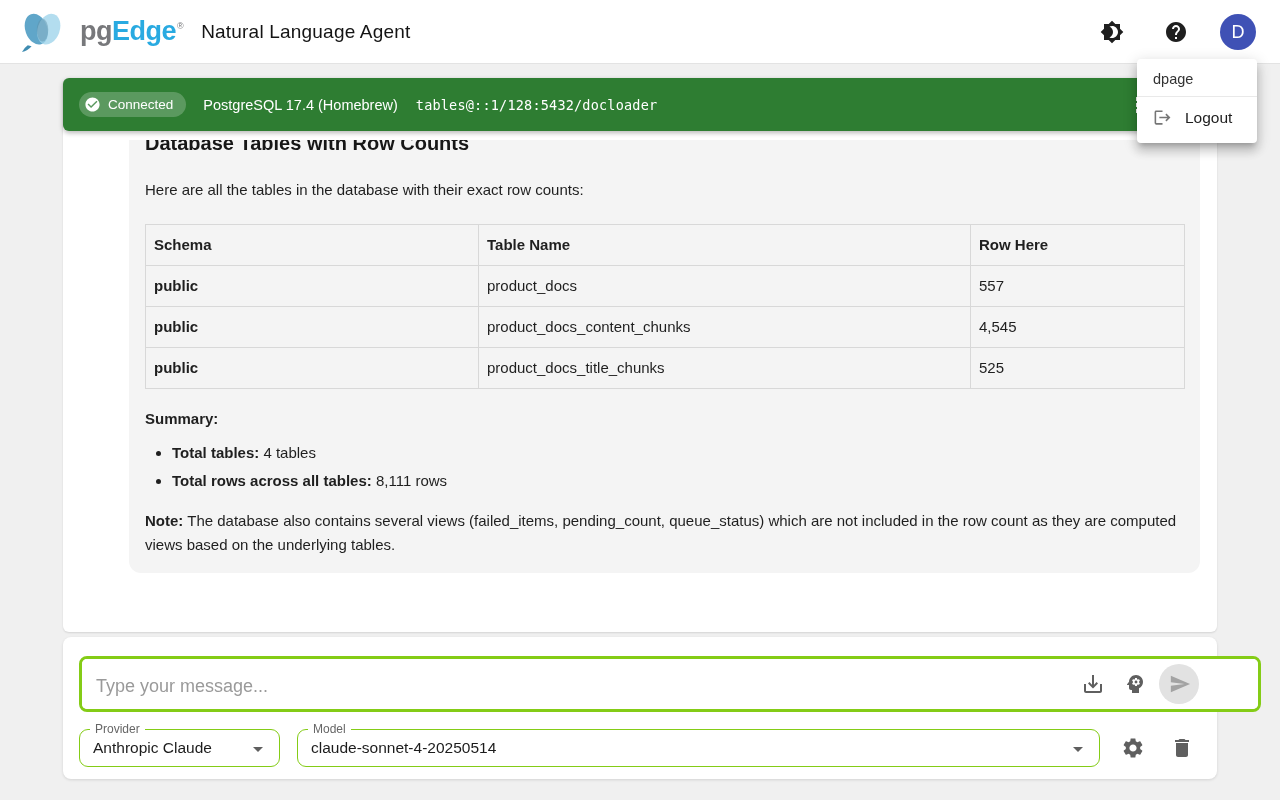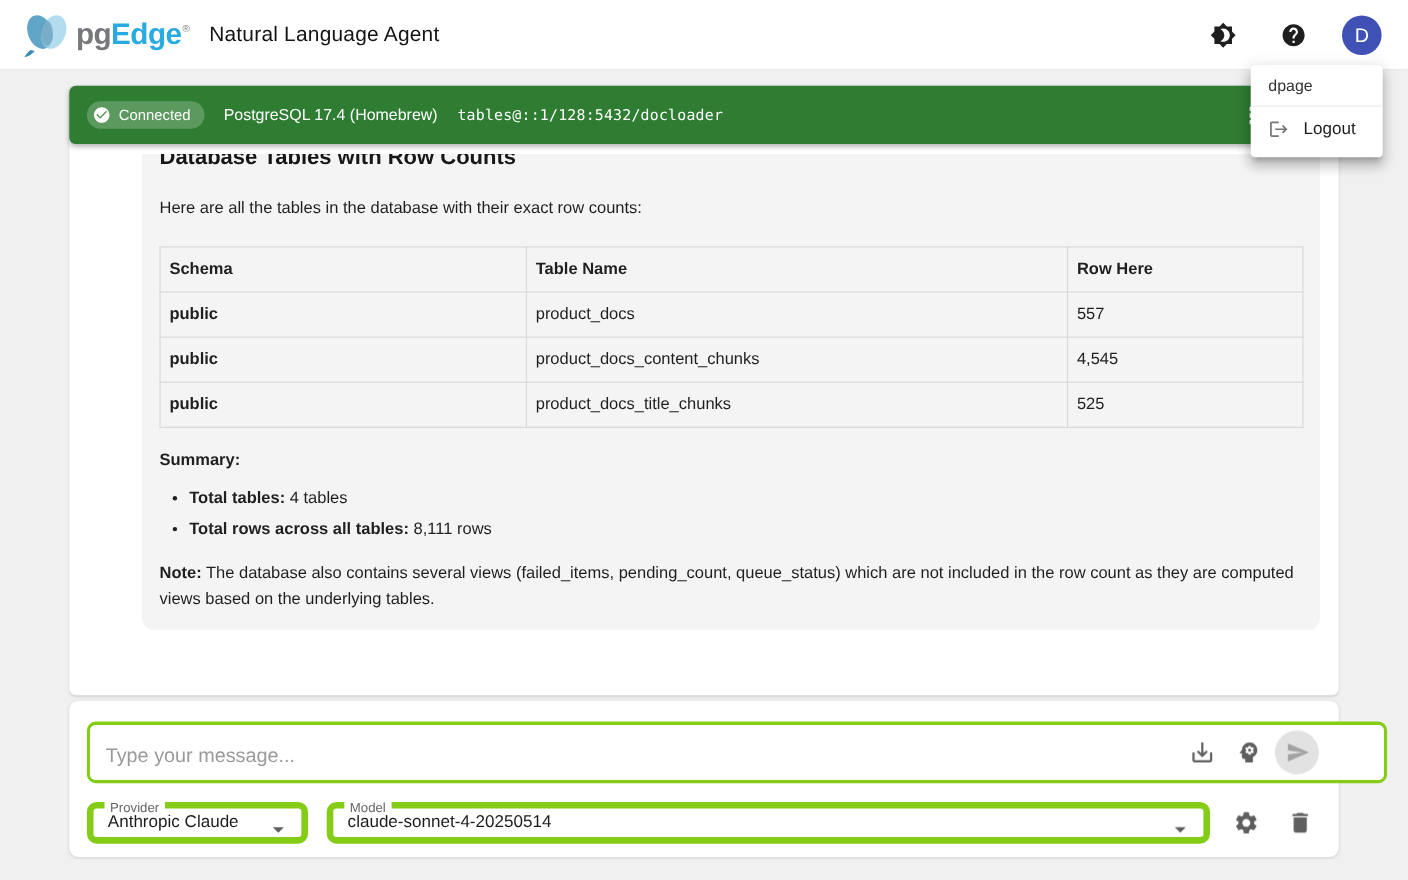--- a/index.html
+++ b/index.html
@@ -12,21 +12,21 @@
     position:relative;overflow:hidden;background:var(--page-bg);
     font-family:"Liberation Sans",sans-serif;color:#212121;
   }
   
   .app-header{
     position:absolute;left:0;top:0;width:1280px;height:64px;background:#fff;
     border-bottom:1px solid #e3e3e3;display:flex;align-items:center;z-index:5;
   }
   .logo{display:flex;align-items:center;margin-left:20px;}
   .logo-mark{width:46px;height:42px;}
-  .wordmark{font-size:27px;letter-spacing:-0.5px;display:flex;align-items:baseline;margin-left:3px;}
+  .wordmark{font-size:27px;letter-spacing:-0.5px;display:flex;align-items:baseline;margin-left:14px;}
   .wordmark .pg{color:var(--brand-gray);font-weight:600;}
   .wordmark .edge{color:var(--brand-blue);font-weight:700;}
   .wordmark .reg{color:var(--brand-gray);font-size:9px;vertical-align:super;position:relative;top:-11px;margin-left:1px;}
   .app-title{font-size:19px;font-weight:400;color:#141414;margin-left:18px;letter-spacing:0.2px;}
   .header-actions{position:absolute;right:24px;top:0;height:64px;display:flex;align-items:center;gap:24px;}
   .icon-btn{width:40px;height:40px;border:none;background:transparent;border-radius:50%;
     display:flex;align-items:center;justify-content:center;cursor:pointer;}
   .icon-btn svg{width:24px;height:24px;fill:#1f1f1f;}
   .avatar{width:36px;height:36px;border-radius:50%;background:var(--avatar-indigo);color:#fff;
     font-size:18px;display:flex;align-items:center;justify-content:center;cursor:pointer;border:none;}
@@ -95,21 +95,21 @@
     border-radius:50%;display:flex;align-items:center;justify-content:center;cursor:pointer;}
   .tool-btn svg{width:24px;height:24px;fill:#5f5f5f;}
   .btn-download{left:1010px;}
   .btn-think{left:1052px;}
   .send-btn{
     position:absolute;left:1096px;top:27px;width:40px;height:40px;border-radius:50%;
     background:#e2e2e2;border:none;display:flex;align-items:center;justify-content:center;cursor:default;
   }
   .send-btn svg{width:22px;height:22px;fill:#a3a3a3;margin-left:2px;}
   .select-field{
-    position:absolute;top:92px;height:38px;border:6px solid #84cc16;border-radius:9px;
+    position:absolute;top:92px;height:38px;border:1px solid #84cc16;border-radius:9px;
     display:flex;align-items:center;padding:0 30px 0 13px;font-size:15.5px;color:#1c1c1c;
     background:#fff;cursor:pointer;
   }
   .select-field .float-label{
     position:absolute;top:-8px;left:10px;background:#fff;padding:0 5px;font-size:12px;color:#666;
   }
   .select-field .caret{position:absolute;right:9px;top:7px;width:24px;height:24px;fill:#5f5f5f;}
   .provider-select{left:16px;width:201px;}
   .model-select{left:234px;width:803px;}
   .btn-settings{left:1050px;top:91px;}

